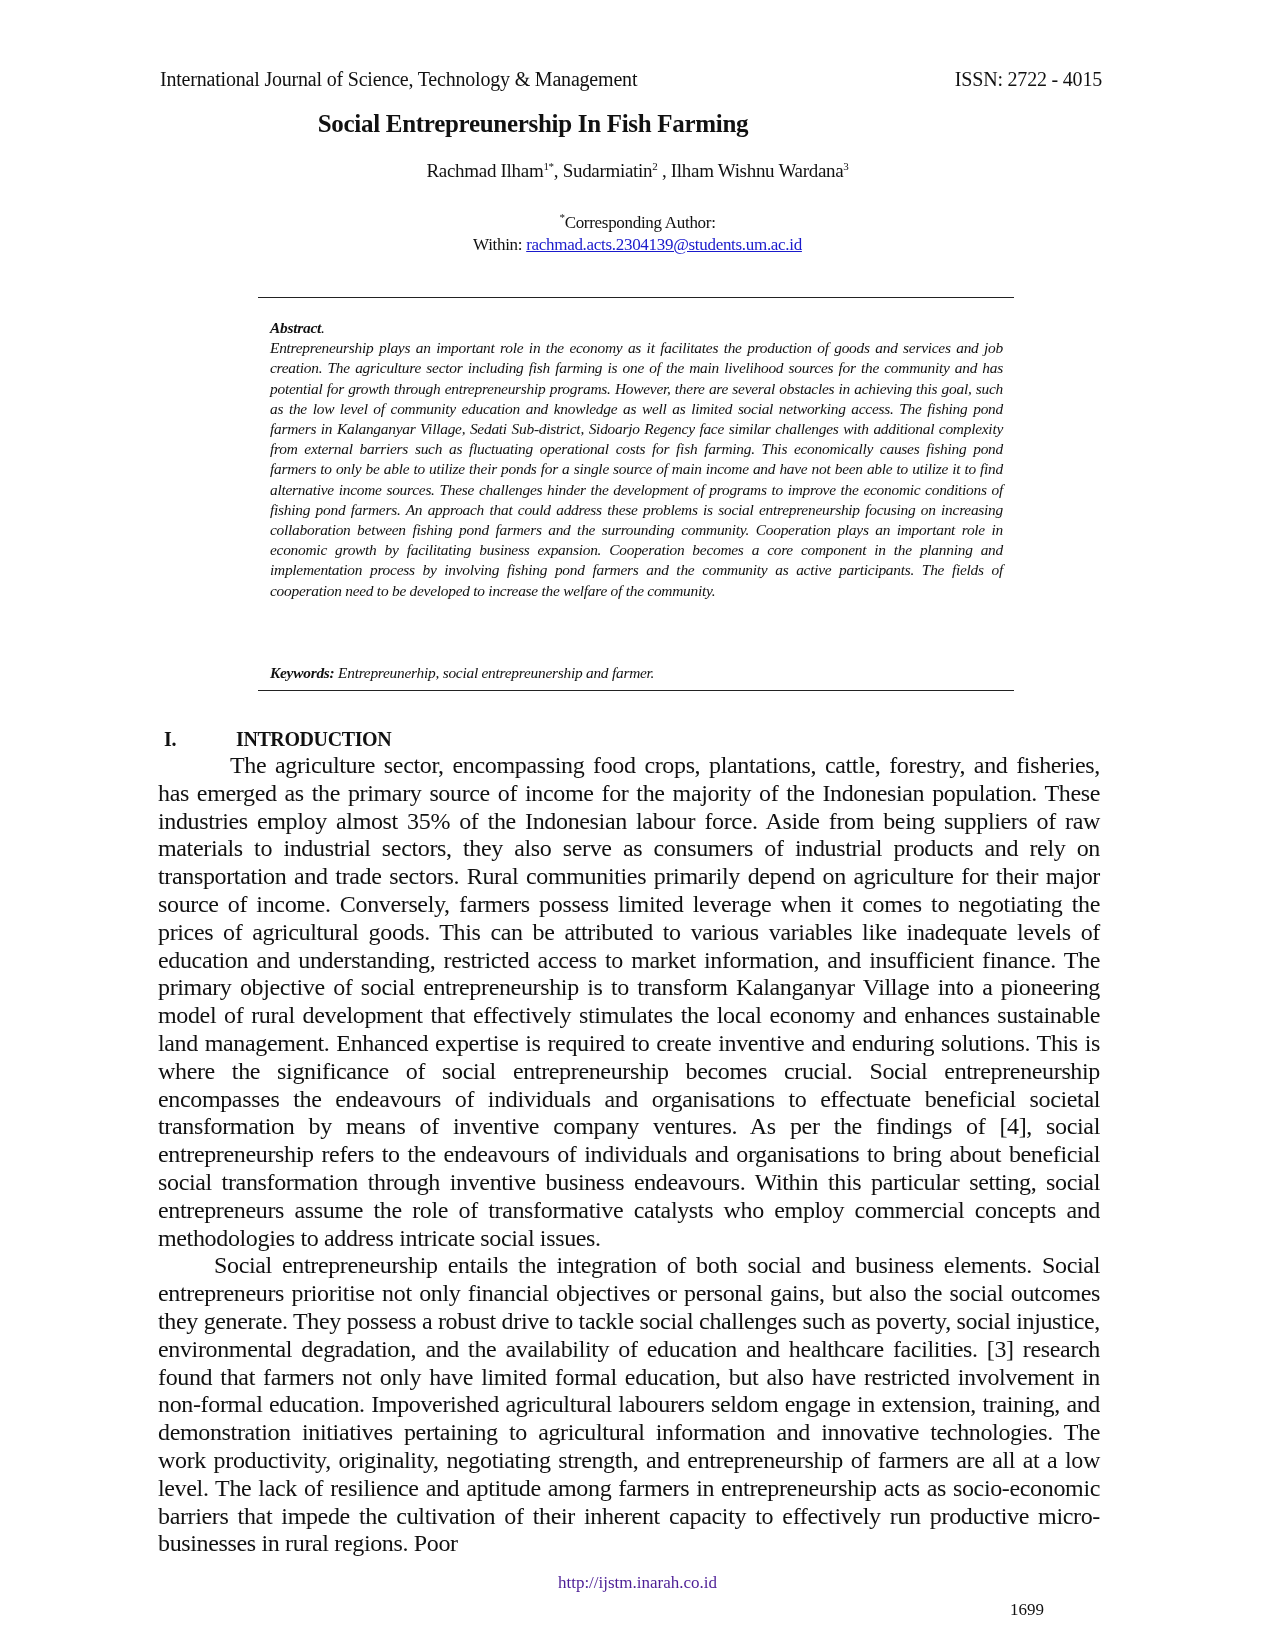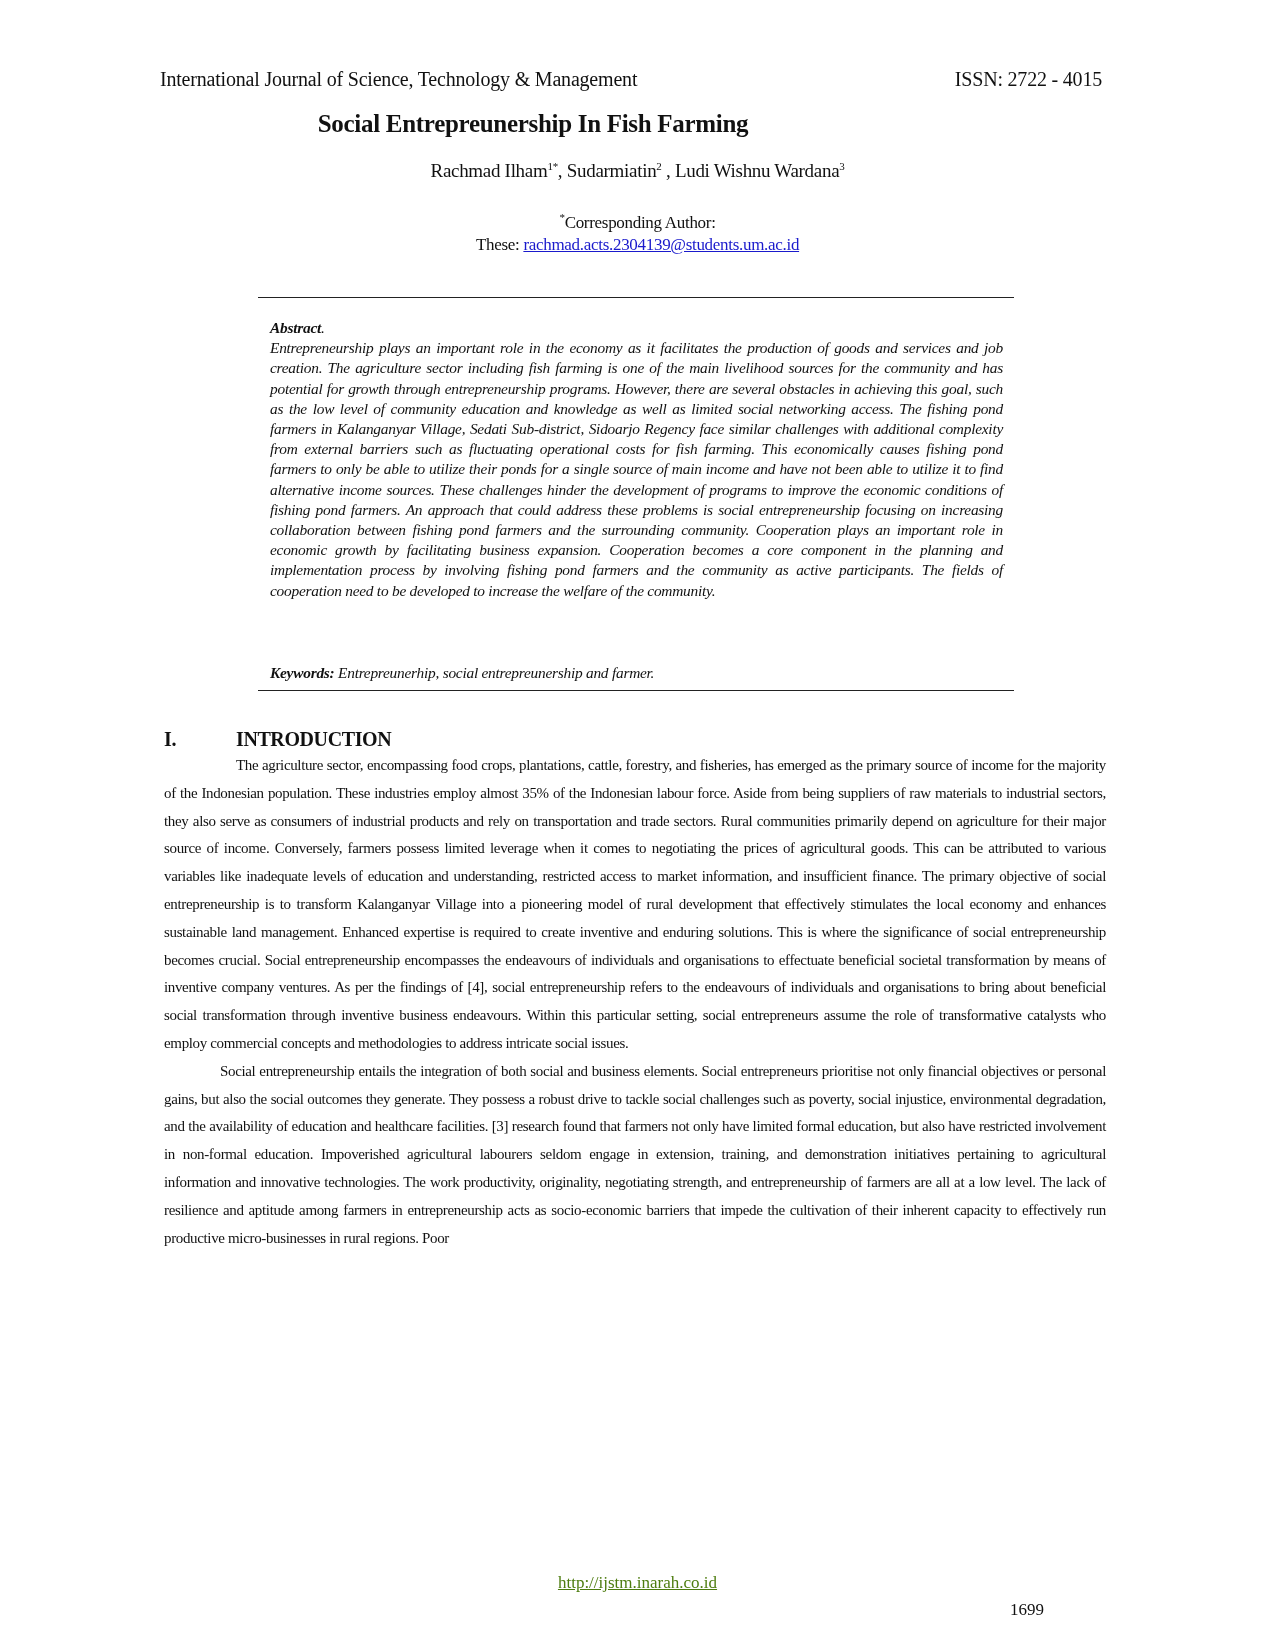--- a/index.html
+++ b/index.html
@@ -15,49 +15,49 @@
   .affil { position: absolute; top: 206px; left: 0; width: 1275px; text-align: center; font-size: 17px; line-height: 22px; letter-spacing: -0.3px; }
   .affil a { color: #1a1acc; text-decoration: underline; }
   .rule { position: absolute; left: 258px; width: 756px; border-top: 1.5px solid #222; }
   .abstract { position: absolute; top: 318px; left: 270px; width: 733px; font-size: 15.4px; line-height: 20.2px;
          font-style: italic; text-align: justify; letter-spacing: -0.25px; }
   .abstract .head { font-weight: bold; }
   .keywords { position: absolute; top: 664px; left: 270px; width: 733px; font-size: 15.4px; font-style: italic; letter-spacing: -0.25px; }
   .keywords b { font-weight: bold; }
   .section-head { position: absolute; top: 728px; left: 164px; font-size: 20px; font-weight: bold; letter-spacing: -0.4px; }
   .section-head .num { display: inline-block; width: 72px; }
-  .body { position: absolute; top: 752px; left: 164px; width: 942px; font-size: 15px; line-height: 27.8px;
+  .body { position: absolute; top: 752px; left: 158px; width: 942px; font-size: 24px; line-height: 27.8px;
          text-align: justify; letter-spacing: -0.35px; }
   .body p { margin: 0; text-indent: 72px; }
   .body p.p2 { text-indent: 56px; }
   .footer-link { position: absolute; top: 1573px; left: 0; width: 1275px; text-align: center; font-size: 17px; }
-  .footer-link a { color: #4d7c0f; text-decoration: underline; }
+  .footer-link a { color: #4c1d95; }
   .page-num { position: absolute; top: 1600px; left: 1010px; font-size: 17px; }
 </style>
 </head>
 <body>
 
 <div class="page">
 
   <div class="running-header">
     <span>International Journal of Science, Technology &amp; Management</span>
     <span>ISSN: 2722 - 4015</span>
   </div>
 
   <div class="title">Social Entrepreunership In Fish Farming</div>
 
   <div class="authors">
     <span>Rachmad Ilham</span><sup>1*</sup>,
     <span>Sudarmiatin</span><sup>2</sup> ,
-    <span>Ludi Wishnu Wardana</span><sup>3</sup>
+    <span>Ilham Wishnu Wardana</span><sup>3</sup>
   </div>
 
   <div class="affil">
     <div><sup>*</sup><span>Corresponding Author:</span></div>
-    <div><span>These: </span><a>rachmad.acts.2304139@students.um.ac.id</a></div>
+    <div><span>Within: </span><a>rachmad.acts.2304139@students.um.ac.id</a></div>
   </div>
 
   <div class="rule" style="top:297px;"></div>
 
   <div class="abstract">
     <div><span class="head">Abstract</span><span>.</span></div>
     <div>Entrepreneurship plays an important role in the economy as it facilitates the production of goods and services and job creation. The agriculture sector including fish farming is one of the main livelihood sources for the community and has potential for growth through entrepreneurship programs. However, there are several obstacles in achieving this goal, such as the low level of community education and knowledge as well as limited social networking access. The fishing pond farmers in Kalanganyar Village, Sedati Sub-district, Sidoarjo Regency face similar challenges with additional complexity from external barriers such as fluctuating operational costs for fish farming. This economically causes fishing pond farmers to only be able to utilize their ponds for a single source of main income and have not been able to utilize it to find alternative income sources. These challenges hinder the development of programs to improve the economic conditions of fishing pond farmers. An approach that could address these problems is social entrepreneurship focusing on increasing collaboration between fishing pond farmers and the surrounding community. Cooperation plays an important role in economic growth by facilitating business expansion. Cooperation becomes a core component in the planning and implementation process by involving fishing pond farmers and the community as active participants. The fields of cooperation need to be developed to increase the welfare of the community.</div>
   </div>
 
   <div class="keywords">

